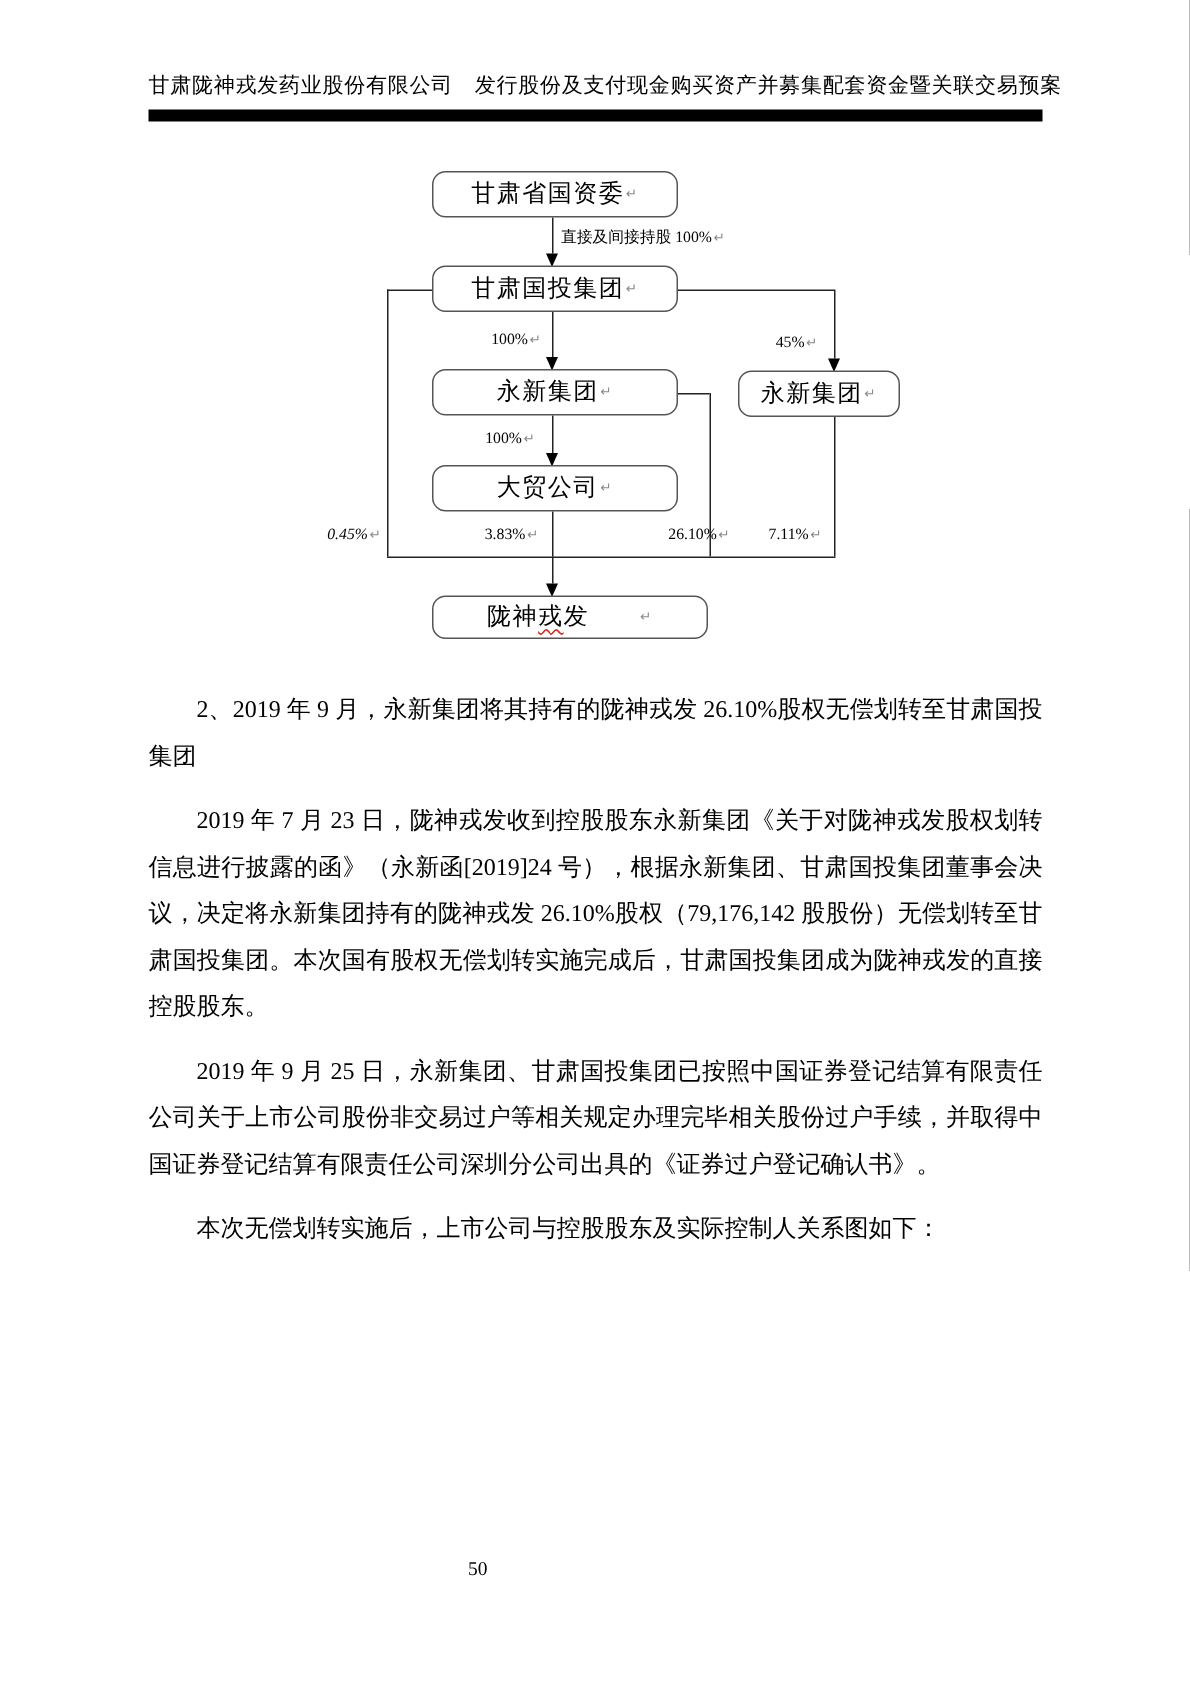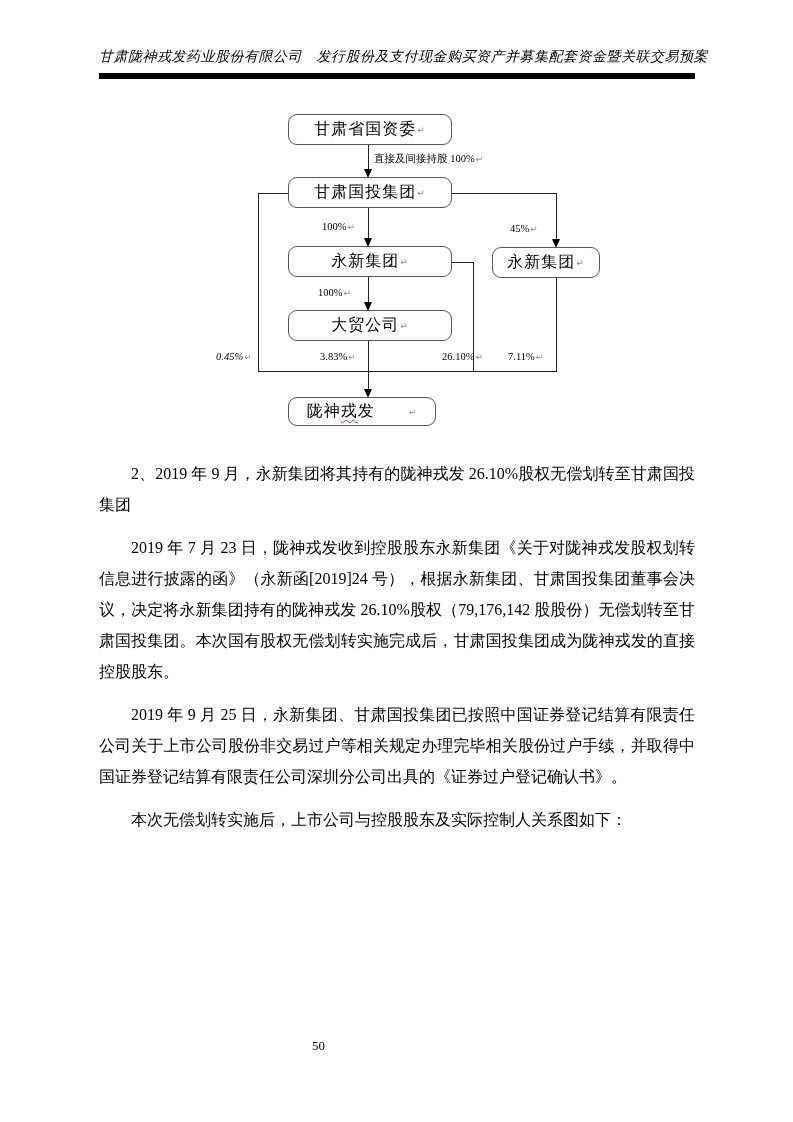--- a/index.html
+++ b/index.html
@@ -9,38 +9,37 @@
     margin:0 auto;
     background:#ffffff;
     font-family:"Liberation Serif","DejaVu Serif",serif;
     color:#000;
     overflow:hidden;
   }
   
   .doc-header{
     position:absolute;left:99px;top:48px;width:596px;
     text-align:center;font-size:14px;letter-spacing:0.5px;
-    padding-bottom:7px;border-bottom:6px solid #000000;
+    padding-bottom:7px;border-bottom:8px solid #000000;
     white-space:nowrap;
-    font-style:italic;
   }
   
   .diagram{position:absolute;left:0;top:0;width:793px;height:440px;}
   .node{
     position:absolute;box-sizing:border-box;
     border:1.5px solid #555;border-radius:9px;background:#fff;
     display:flex;align-items:center;justify-content:center;
     font-size:16px;letter-spacing:1px;
   }
   .n-gswgzw{left:288px;top:114px;width:164px;height:31px;}
   .n-gtjt  {left:288px;top:177px;width:164px;height:31px;}
   .n-yxjt  {left:288px;top:246px;width:164px;height:31px;}
   .n-swjj  {left:492px;top:247px;width:108px;height:31px;}
   .n-dmgs  {left:288px;top:310px;width:164px;height:31px;}
-  .n-lsrf  {left:288px;top:397px;width:148px;height:29px;gap:33px;}
+  .n-lsrf  {left:288px;top:397px;width:184px;height:29px;gap:33px;}
   .line{position:absolute;background:#222;}
   .vl{width:1px;}
   .hl{height:1px;}
   .l-v1      {left:368px;top:145px;height:24px;}
   .l-v2      {left:368px;top:208px;height:30px;}
   .l-ht-left {left:258px;top:193px;width:30px;}
   .l-vleft   {left:258px;top:193px;height:178px;}
   .l-ht-right{left:452px;top:193px;width:104px;}
   .l-v45     {left:556px;top:193px;height:46px;}
   .l-v3      {left:368px;top:277px;height:25px;}
@@ -57,21 +56,21 @@
   }
   .a1{left:364px;top:169px;}
   .a2{left:364px;top:238px;}
   .a3{left:552px;top:239px;}
   .a4{left:364px;top:302px;}
   .a5{left:364px;top:389px;}
   .edge-label{
     position:absolute;font-size:10.5px;line-height:12px;white-space:nowrap;
     font-family:"Liberation Serif","DejaVu Serif",serif;
   }
-  .ra{text-align:left;}
+  .ra{text-align:center;}
   .e-direct{left:374px;top:153px;}
   .e-100a  {left:322px;top:221px;width:44px;}
   .e-45    {left:510px;top:223px;width:42px;}
   .e-100b  {left:318px;top:287px;width:44px;}
   .e-045   {left:216px;top:351px;width:40px;font-style:italic;}
   .e-383   {left:320px;top:351px;width:42px;}
   .e-2610  {left:442px;top:351px;width:48px;}
   .e-711   {left:508px;top:351px;width:44px;}
   .ret{
     font-size:9px;color:#8a8a8a;margin-left:1px;

